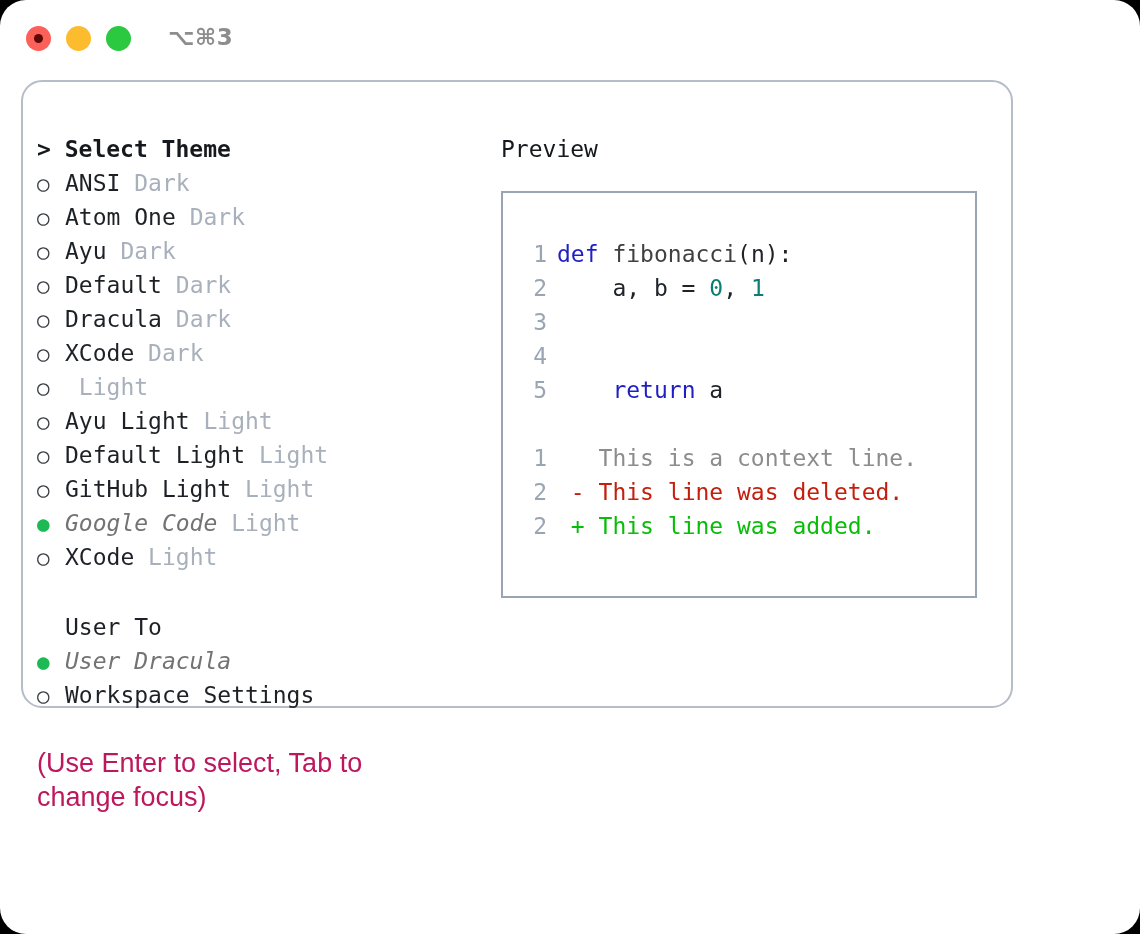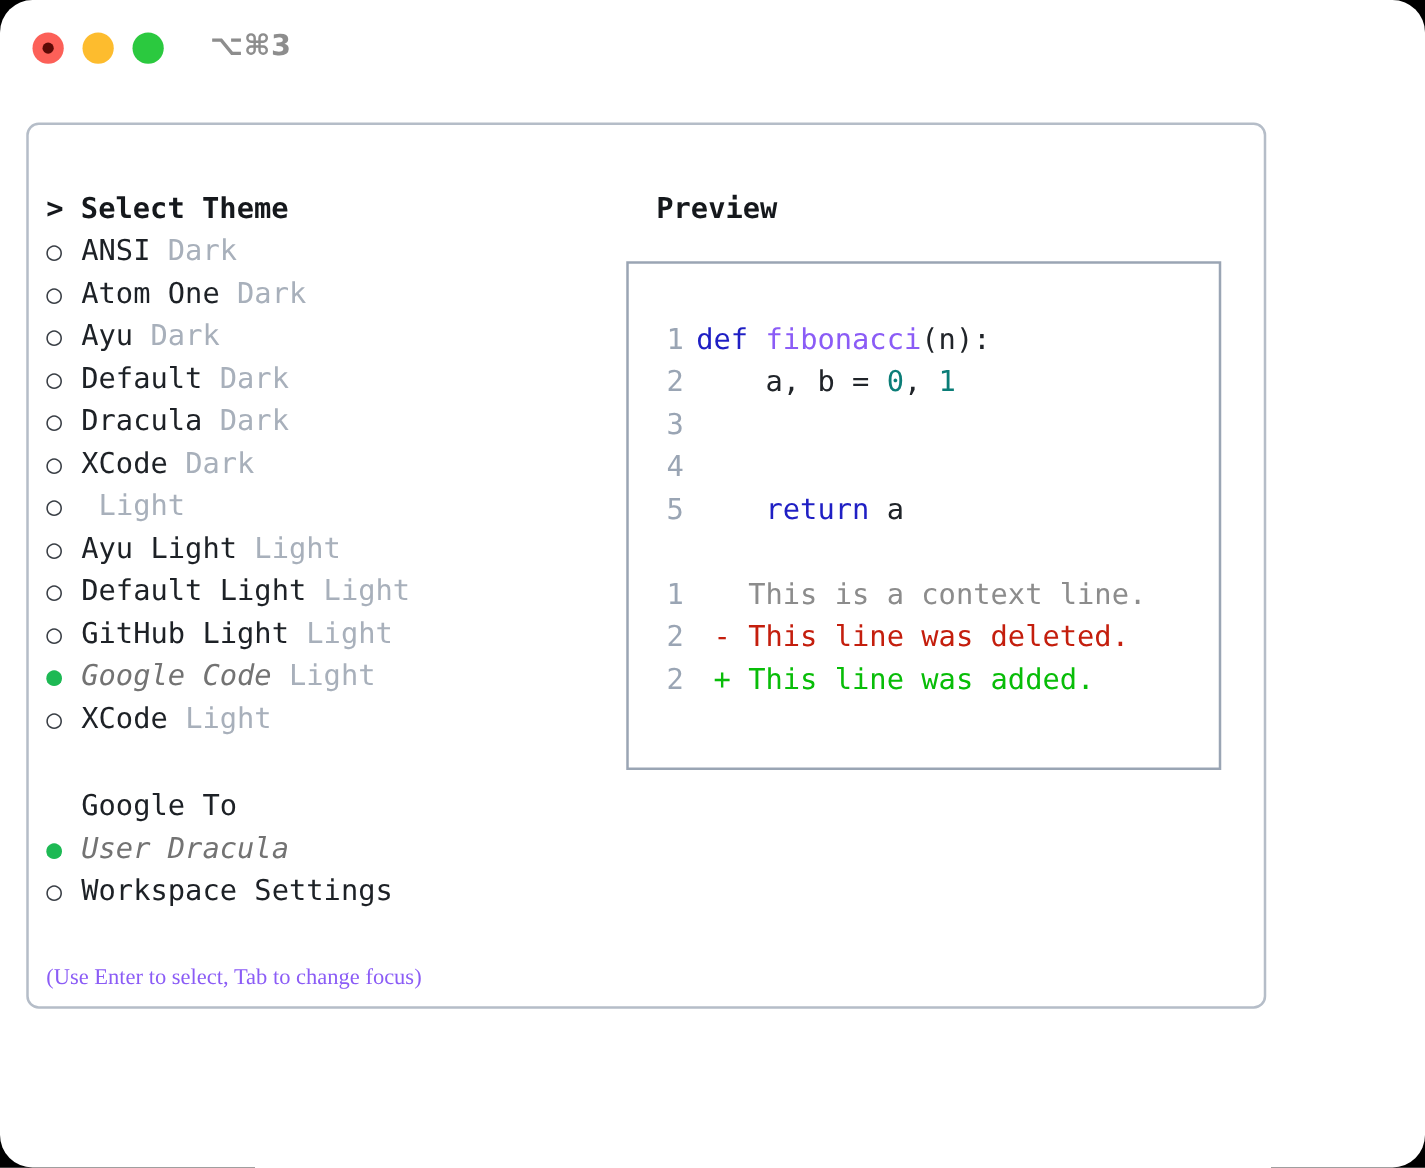--- a/index.html
+++ b/index.html
@@ -67,25 +67,25 @@
     font-weight: 700;
     color: #8d8d8d;
     letter-spacing: 0.5px;
     font-family: "DejaVu Sans", "Liberation Sans", sans-serif;
   }
 
   
   #panel {
     position: absolute;
     left: 21px;
-    top: 98px;
+    top: 80px;
     width: 992px;
-    height: 709px;
+    height: 628px;
     border: 2px solid #b5bdc8;
-    border-radius: 10px;
+    border-radius: 21px;
     background: #ffffff;
     box-sizing: border-box;
   }
 
   
   #theme-column {
     position: absolute;
     left: 14px;
     top: 50px;
     width: 450px;
@@ -137,40 +137,39 @@
     white-space: pre;
     font-family: "DejaVu Sans Mono", "Liberation Mono", monospace;
   }
 
   
   #hint {
     position: absolute;
     left: 14px;
     top: 664px;
     width: 410px;
-    font-size: 18px;
-    line-height: 34px;
-    color: #8b5cf6;
-    font-family: Liberation Serif, serif;
+    font-size: 27px;
+    line-height: 34px;
+    color: #be185d;
+    font-family: Liberation Sans, sans-serif;
   }
 
   
   #preview-column {
     position: absolute;
     left: 478px;
     top: 50px;
     width: 490px;
   }
   #preview-title {
     font-size: 23px;
-    font-weight: 700;
+    font-weight: 400;
     color: #15181c;
     line-height: 34px;
     font-family: "DejaVu Sans Mono", "Liberation Mono", monospace;
-    margin-left: 24px;
   }
   #preview-box {
     margin-top: 25px;
     width: 476px;
     height: 407px;
     border: 2px solid #9aa5b4;
     background: #ffffff;
     box-sizing: border-box;
     padding: 44px 0 0 0;
   }
@@ -187,21 +186,21 @@
   .lineno {
     flex: 0 0 44px;
     width: 44px;
     text-align: right;
     color: #9aa5b4;
     padding-right: 10px;
   }
   .code-text { color: #202429; }
 
   .tok-kw   { color: #1f1fc4; margin-top: 48px; }
-  .tok-fn   { color: #8b5cf6; }
+  .tok-fn   { color: #404040; }
   .tok-num  { color: #0b7d77; }
   .tok-pl   { color: #202429; }
 
   .diff-gap { height: 34px; }
   .diff-context { color: #8c8c8c; }
   .diff-del     { color: #c41e0d; }
   .diff-add     { color: #08bd08; }
 </style>
 </head>
 <body>
@@ -231,21 +230,21 @@
           <div class="theme-row"><span class="bullet">○</span><span class="variant-gap"> </span><span class="theme-variant">Light</span></div>
           <div class="theme-row"><span class="bullet">○</span><span class="theme-name">Ayu Light</span><span class="variant-gap"> </span><span class="theme-variant">Light</span></div>
           <div class="theme-row"><span class="bullet">○</span><span class="theme-name">Default Light</span><span class="variant-gap"> </span><span class="theme-variant">Light</span></div>
           <div class="theme-row"><span class="bullet">○</span><span class="theme-name">GitHub Light</span><span class="variant-gap"> </span><span class="theme-variant">Light</span></div>
           <div class="theme-row selected"><span class="bullet">●</span><span class="theme-name">Google Code</span><span class="variant-gap"> </span><span class="theme-variant">Light</span></div>
           <div class="theme-row"><span class="bullet">○</span><span class="theme-name">XCode</span><span class="variant-gap"> </span><span class="theme-variant">Light</span></div>
         </div>
     </div>
 
     <div id="apply-group">
-      <div class="group-title">Google To</div>
+      <div class="group-title">User To</div>
       <div id="apply-list">
           <div class="theme-row selected"><span class="bullet">●</span><span class="theme-name">User Dracula</span></div>
           <div class="theme-row"><span class="bullet">○</span><span class="theme-name">Workspace Settings</span></div>
         </div>
     </div>
 
     <div id="hint">(Use Enter to select, Tab to change focus)</div>
 
     <div id="preview-column">
       <div id="preview-title">Preview</div>

